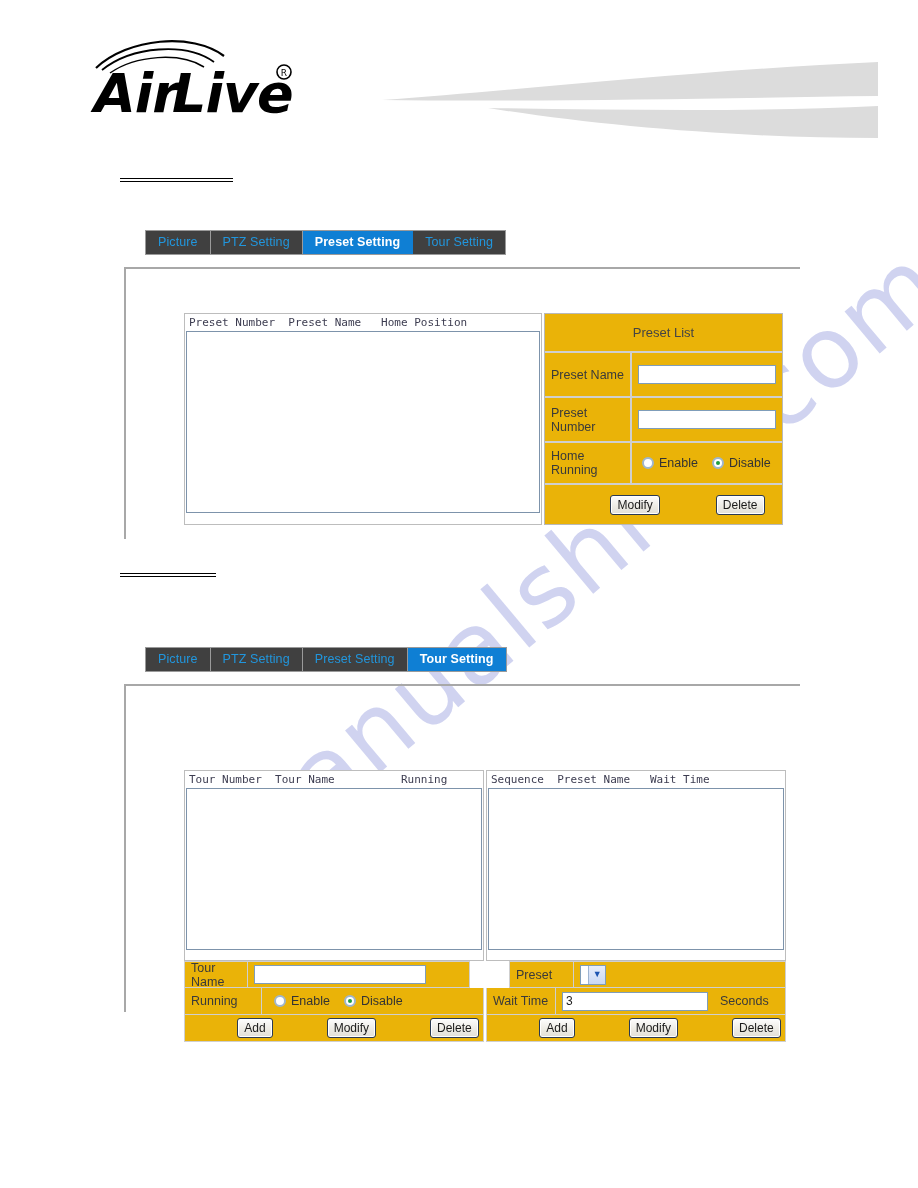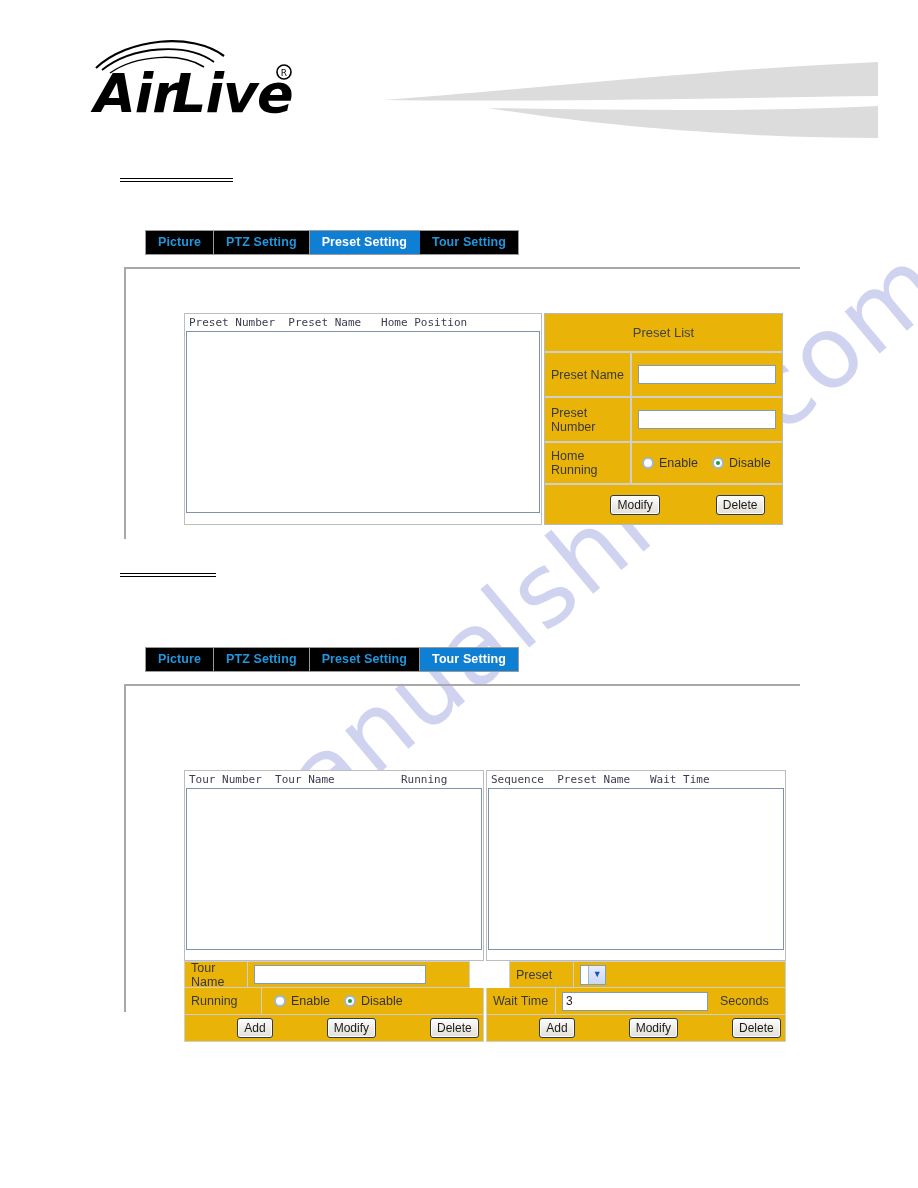--- a/index.html
+++ b/index.html
@@ -100,27 +100,26 @@
     background: #fff;
     height: 23px;
   }
   .tab {
     display: flex;
     align-items: center;
     justify-content: center;
     padding: 0 12px;
     font-size: 12.5px;
     color: #2196dd;
-    background: #000000;
+    background: #404040;
     border-right: 1px solid #9a9a9a;
     line-height: 1;
     white-space: nowrap;
     cursor: pointer;
     letter-spacing: .1px;
-    font-weight: bold;
   }
   .tab:last-child { border-right: none; }
   .tab.active {
     background: #0f7fd4;
     color: #ffffff;
     font-weight: bold;
     border-right-color: #0f7fd4;
   }
   #tabs-1 { left: 145px; top: 230px; }
   #tabs-2 { left: 145px; top: 647px; }

